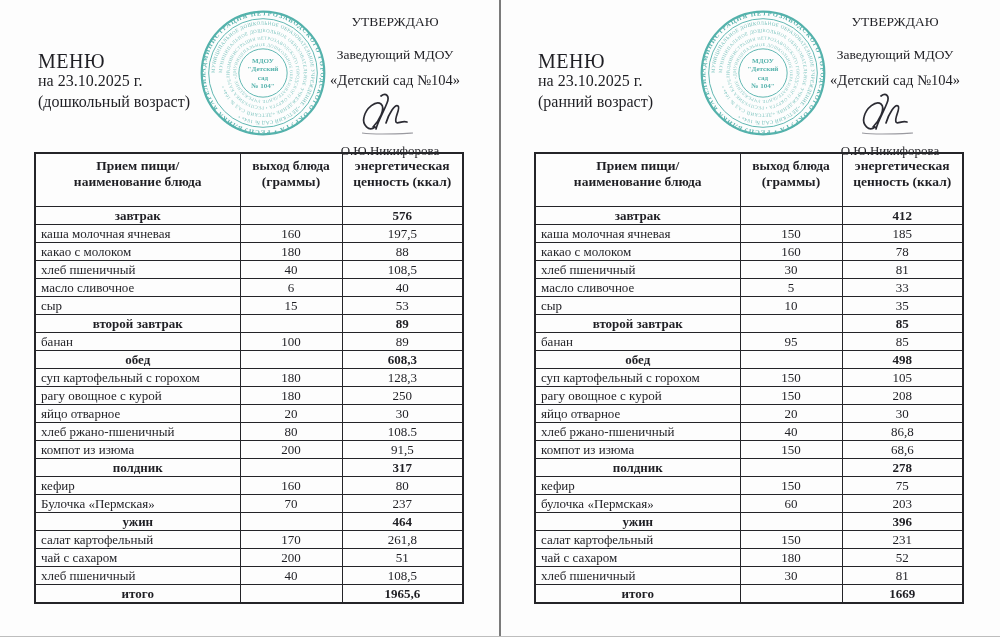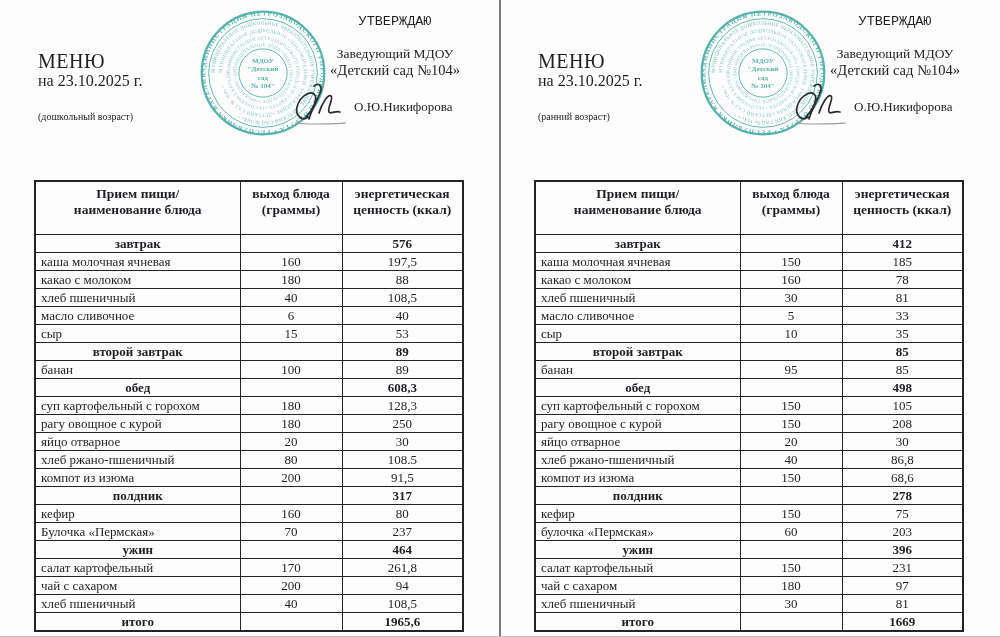--- a/index.html
+++ b/index.html
@@ -9,34 +9,34 @@
   }
   body::after{content:"";position:absolute;left:0;bottom:0;width:1000px;height:1px;background:#bdbdbd;}
   .divider{position:absolute;left:499px;top:0;width:2px;height:637px;background:#7b7b7b;}
   .page{position:absolute;top:0;width:500px;height:637px;}
   .page-0{left:0;}
   .page-1{left:500px;}
 
   .menu-block{position:absolute;left:38px;top:52px;line-height:18px;}
   .menu-title{font-size:20px;letter-spacing:.5px;}
   .menu-date{font-size:16px;margin-top:2px;}
-  .menu-age{font-size:10px;margin-top:18px;}
+  .menu-age{font-size:16px;margin-top:3px;}
 
   .stamp-slot{position:absolute;left:198px;top:8px;width:130px;height:132px;}
 
   .approval{position:absolute;right:16px;top:14px;width:178px;text-align:center;}
-  .appr-line1{font-size:13.5px;font-family:Liberation Mono, monospace;}
+  .appr-line1{font-size:13.5px;}
   .appr-line2{font-size:13.5px;margin-top:17px;}
-  .appr-line3{font-size:14.5px;}
-  .sign-row{display:flex;align-items:center;justify-content:flex-start;margin-top:2px;margin-left:-14px;}
+  .appr-line3{font-size:14.5px;margin-top:9px;}
+  .sign-row{display:flex;align-items:center;justify-content:flex-start;margin-top:2px;margin-left:-14px;flex-direction:column;}
   .sig{flex:0 0 auto;}
   .signer{font-size:13px;margin-left:4px;white-space:nowrap;}
 
   table.menu-table{
-    position:absolute;left:34px;top:180px;width:428px;
+    position:absolute;left:34px;top:152px;width:428px;
     border-collapse:collapse;table-layout:fixed;
     border:2px solid #242428;
   }
   .menu-table col.c1{width:205px;}
   .menu-table col.c2{width:102px;}
   .menu-table col.c3{width:121px;}
   .menu-table th{
     border:1px solid #242428;font-size:13.5px;font-weight:bold;
     padding:4px 2px 16px 2px;vertical-align:top;line-height:16px;
   }
@@ -213,21 +213,21 @@
             <td>464</td>
           </tr>
           <tr class="item">
             <td>салат картофельный</td>
             <td>170</td>
             <td>261,8</td>
           </tr>
           <tr class="item">
             <td>чай с сахаром</td>
             <td>200</td>
-            <td>94</td>
+            <td>51</td>
           </tr>
           <tr class="item">
             <td>хлеб пшеничный</td>
             <td>40</td>
             <td>108,5</td>
           </tr>
           <tr class="section">
             <td>итого</td>
             <td></td>
             <td>1965,6</td>
@@ -398,21 +398,21 @@
             <td>396</td>
           </tr>
           <tr class="item">
             <td>салат картофельный</td>
             <td>150</td>
             <td>231</td>
           </tr>
           <tr class="item">
             <td>чай с сахаром</td>
             <td>180</td>
-            <td>97</td>
+            <td>52</td>
           </tr>
           <tr class="item">
             <td>хлеб пшеничный</td>
             <td>30</td>
             <td>81</td>
           </tr>
           <tr class="section">
             <td>итого</td>
             <td></td>
             <td>1669</td>

